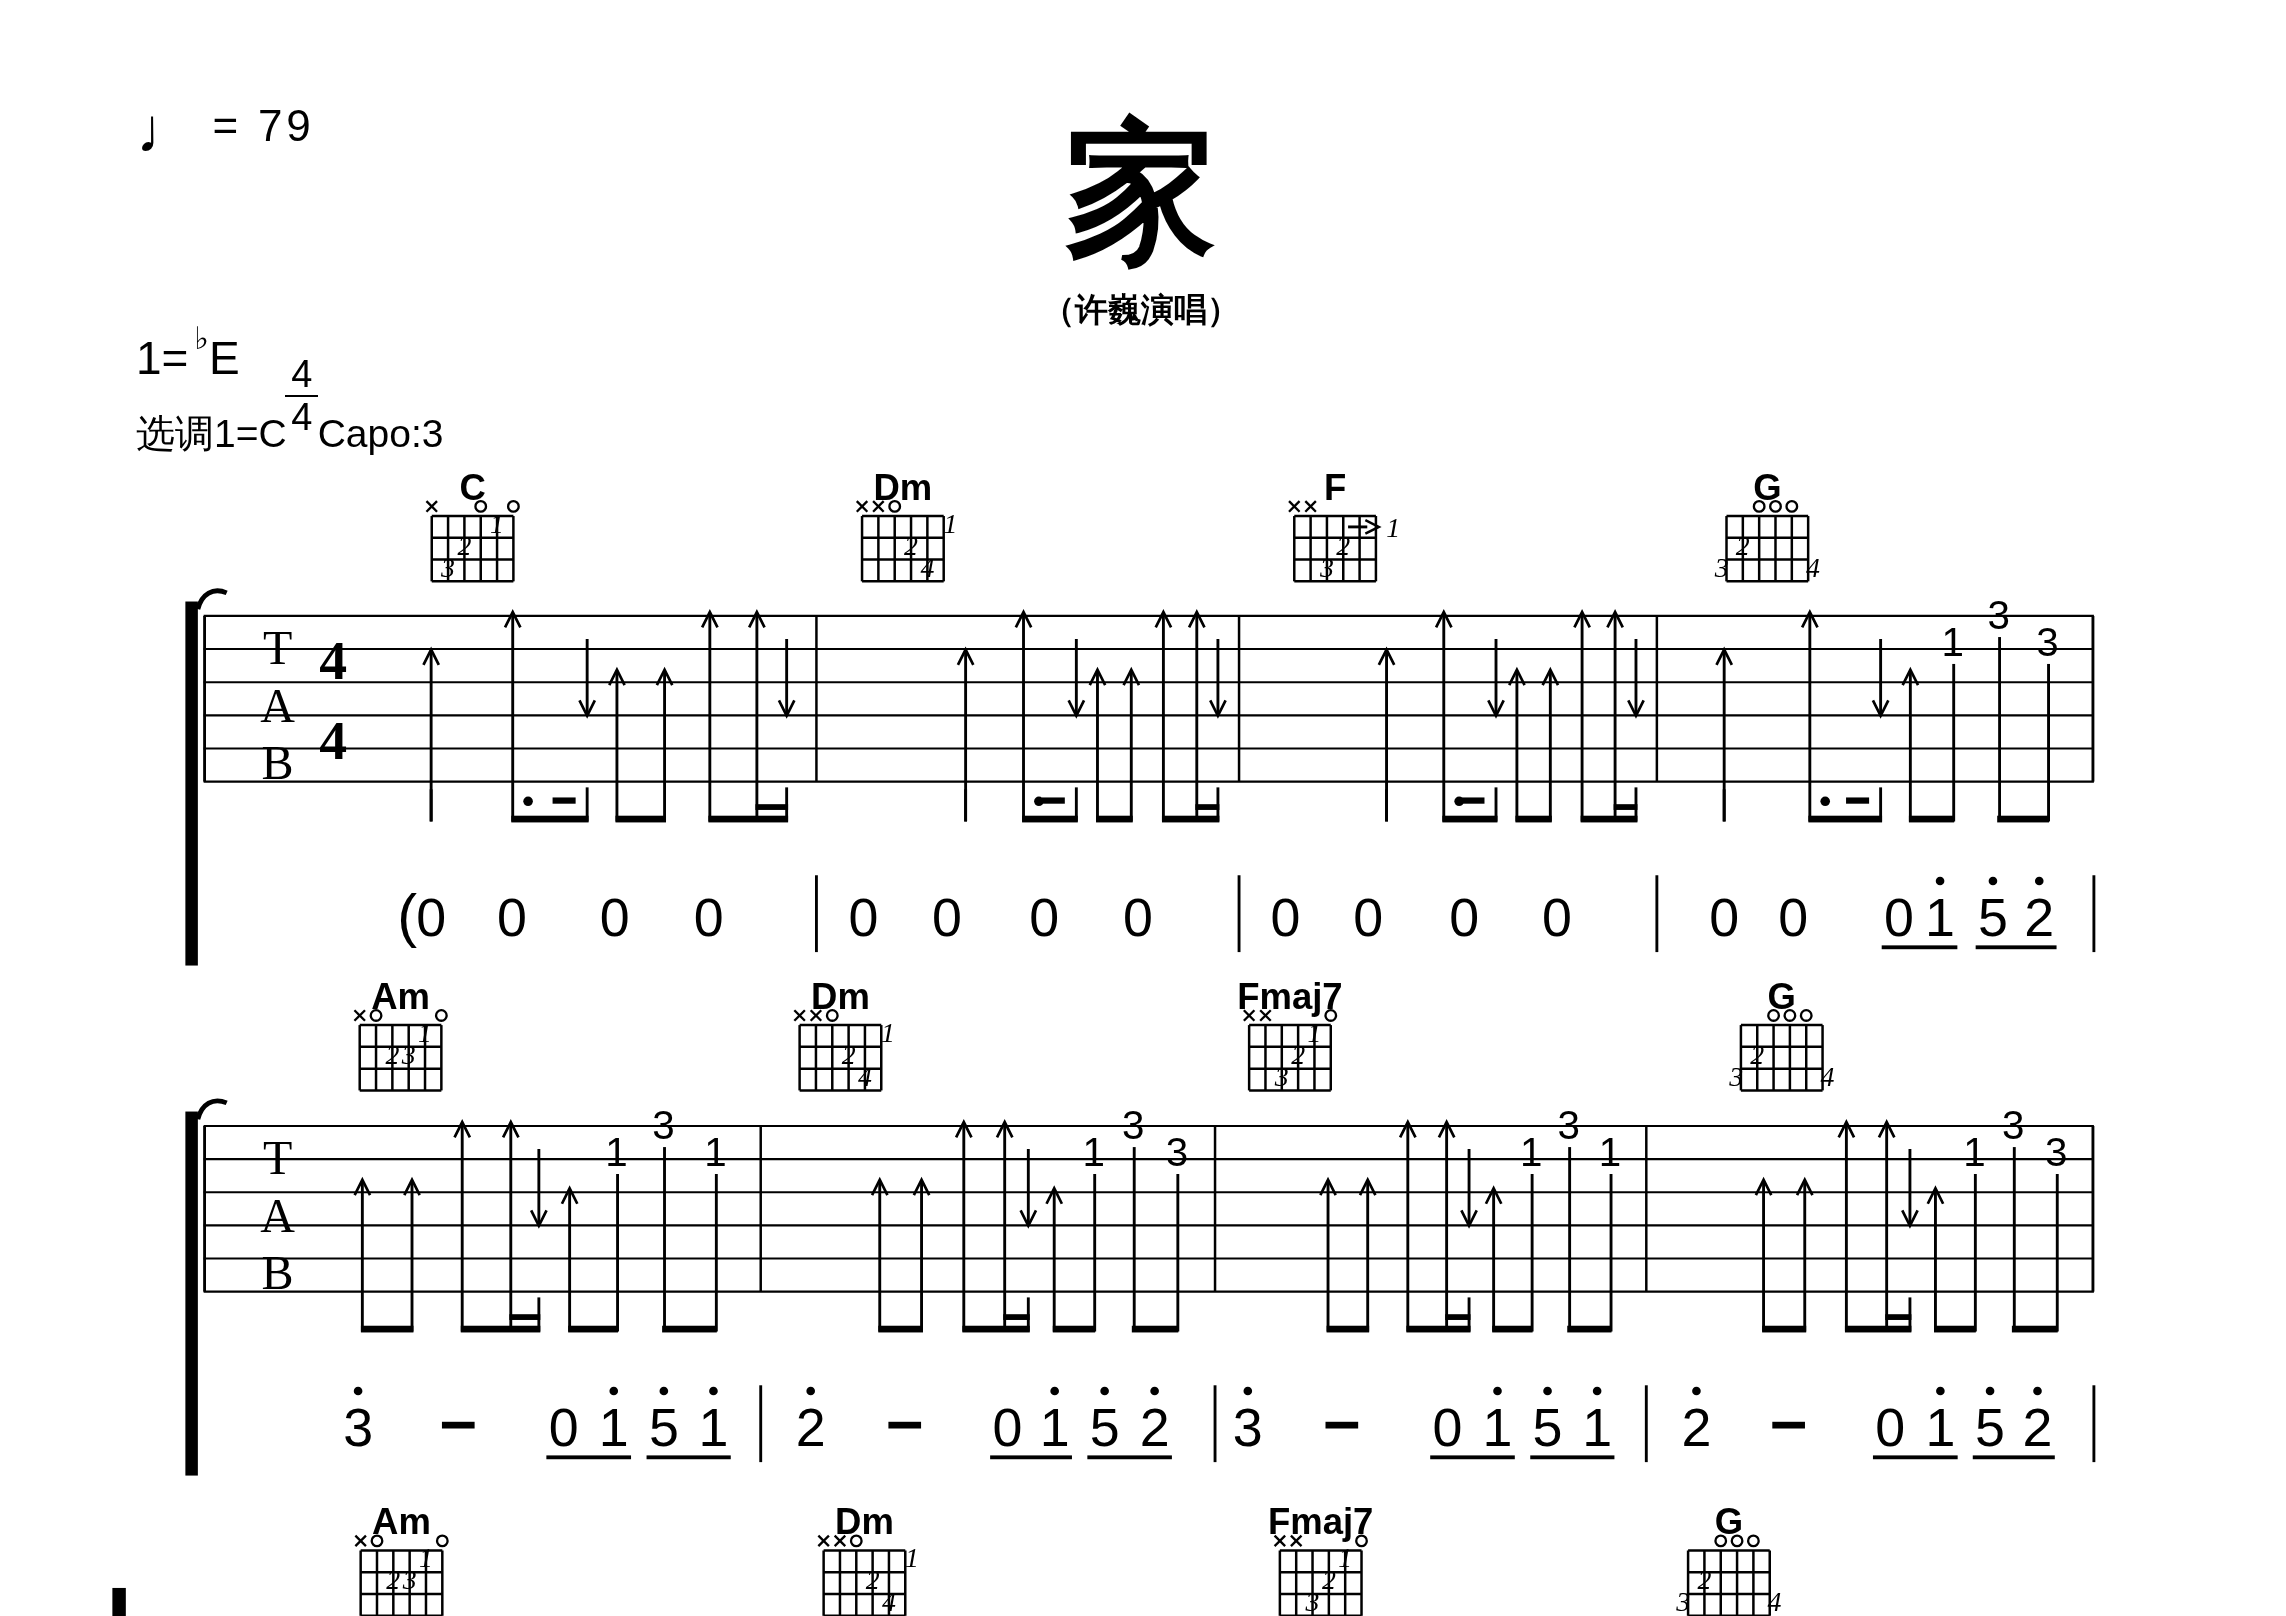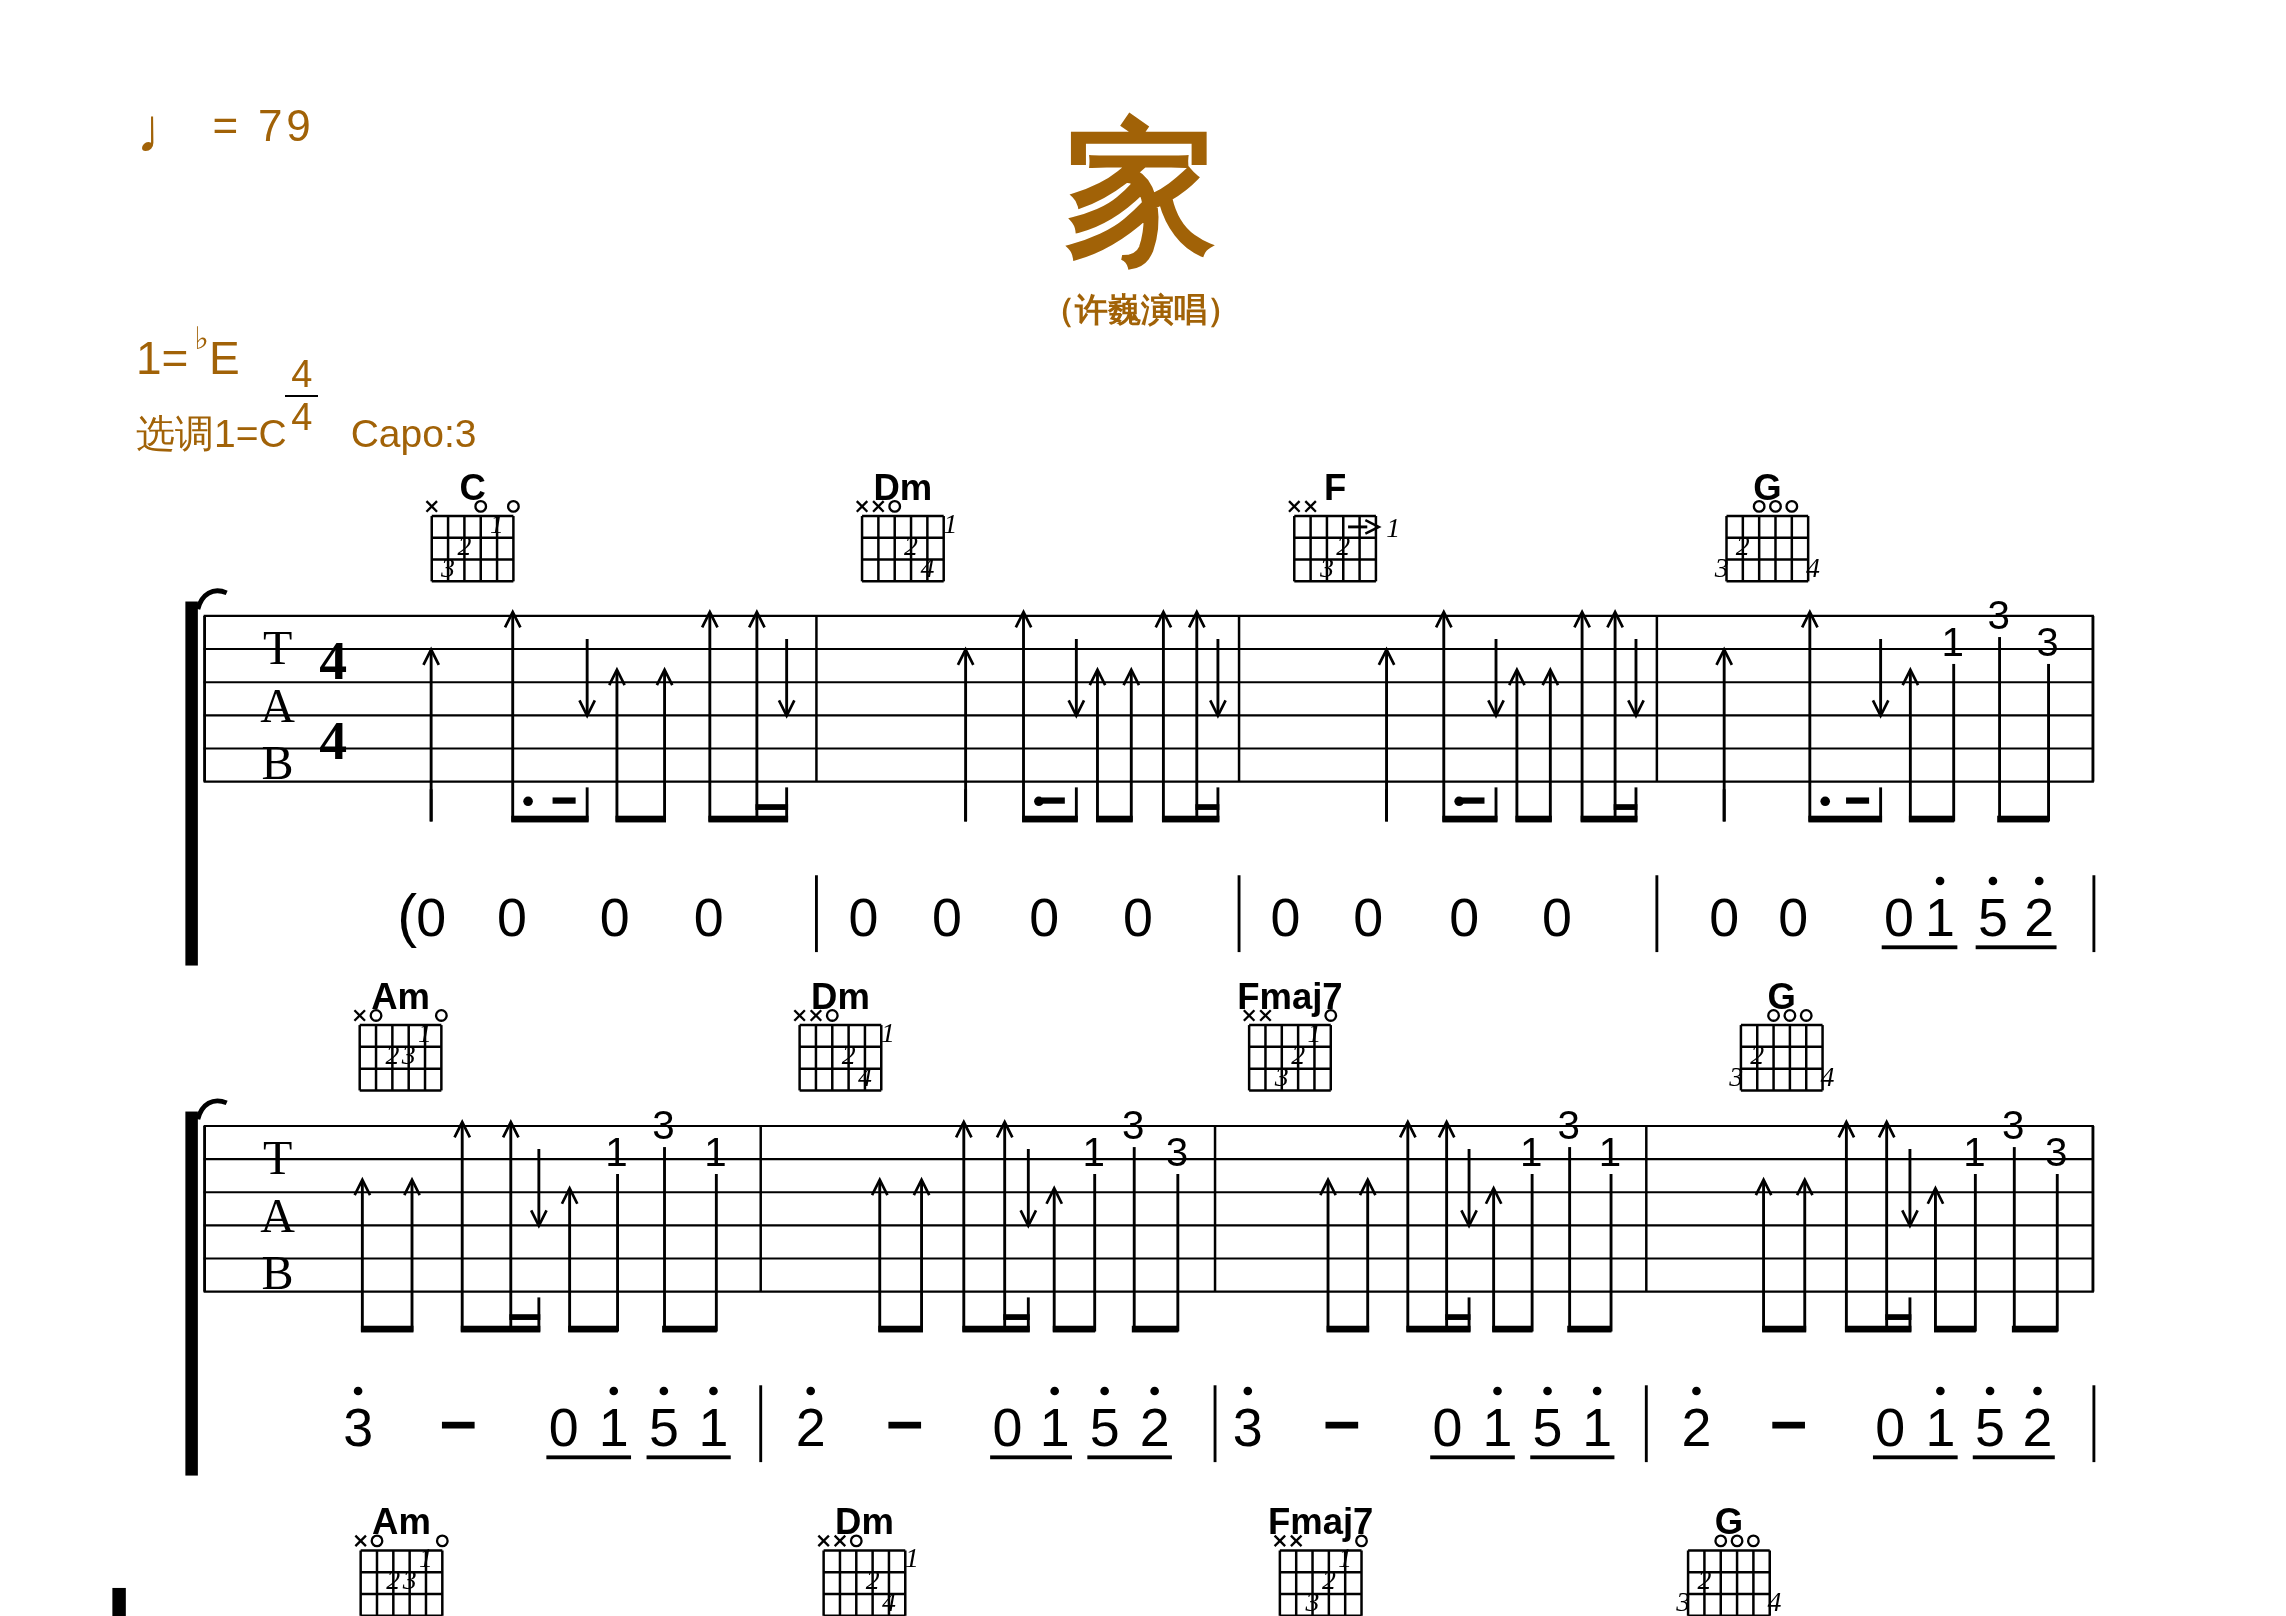--- a/index.html
+++ b/index.html
@@ -1,32 +1,32 @@
 <!DOCTYPE html>
 <html><head>
 <meta charset="utf-8">
 <style>
   html,body{margin:0;padding:0;background:#fff;}
-  .page{position:relative;width:2286px;height:1617px;background:#ffffff;color:#a16207;
+  .page{position:relative;width:2286px;height:1617px;background:#ffffff;color:#000000;
         font-family:"Liberation Sans",sans-serif;overflow:hidden;}
   .page *{box-sizing:border-box;}
   #score{position:absolute;left:0;top:0;}
   .tempo{position:absolute;left:136px;top:94px;font-size:44px;letter-spacing:3.8px;}
   .tempo .notehead{font-size:63px;vertical-align:-11.5px;margin-right:9.6px;}
   .title{position:absolute;left:1141px;top:113px;transform:translateX(-50%);
          font-size:152px;font-weight:bold;line-height:1.05;white-space:nowrap;}
   .subtitle{position:absolute;left:1141px;top:288px;transform:translateX(-50%);
             font-size:33px;font-weight:600;white-space:nowrap;}
   .keyline{position:absolute;left:136px;top:320px;font-size:46px;white-space:nowrap;text-align:right;}
   .keyline .flat{font-size:31px;vertical-align:25px;margin-left:5.8px;}
   .frac{display:inline-flex;flex-direction:column;align-items:center;
         font-size:38px;line-height:1.08;vertical-align:-13.4px;margin-left:33px;}
   .frac .num{border-bottom:2.9px solid #000;padding:0 5.8px;}
   .tuning{position:absolute;left:136px;top:407px;font-size:39px;white-space:nowrap;}
-  .tuning .capo{margin-left:64px;}
+  .tuning .capo{margin-left:31px;}
   .credits{position:absolute;right:190px;top:348px;font-size:40px;font-weight:600;
            text-align:left;line-height:1.32;white-space:nowrap;}
 </style>
 </head>
 <body>
 
 <div class="page">
 
   <div class="tempo">
     <span class="notehead">♩</span><span>=  79</span>

